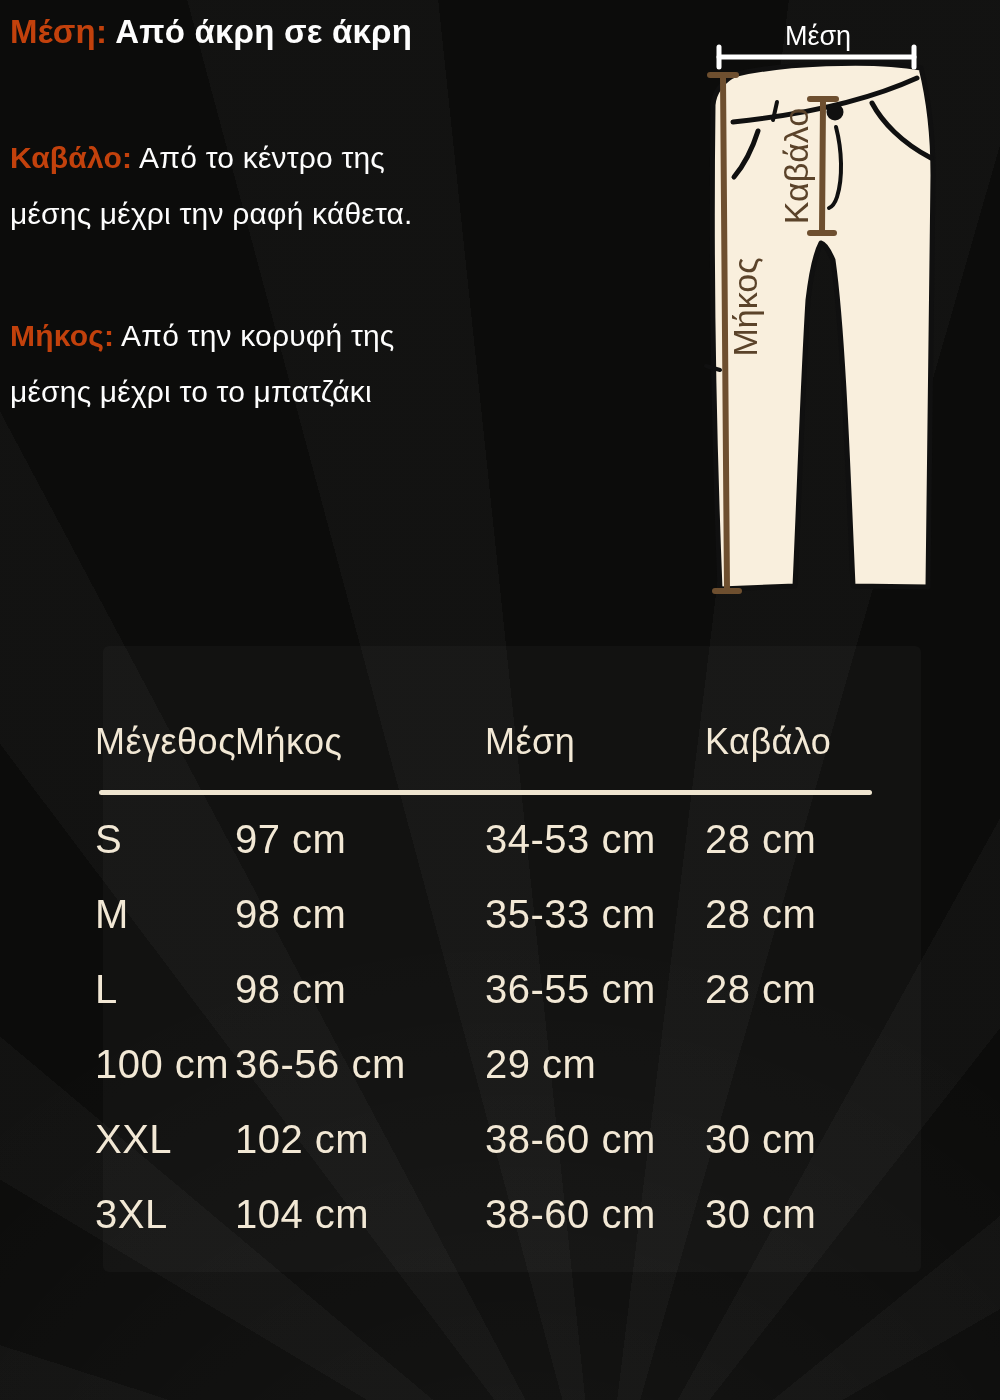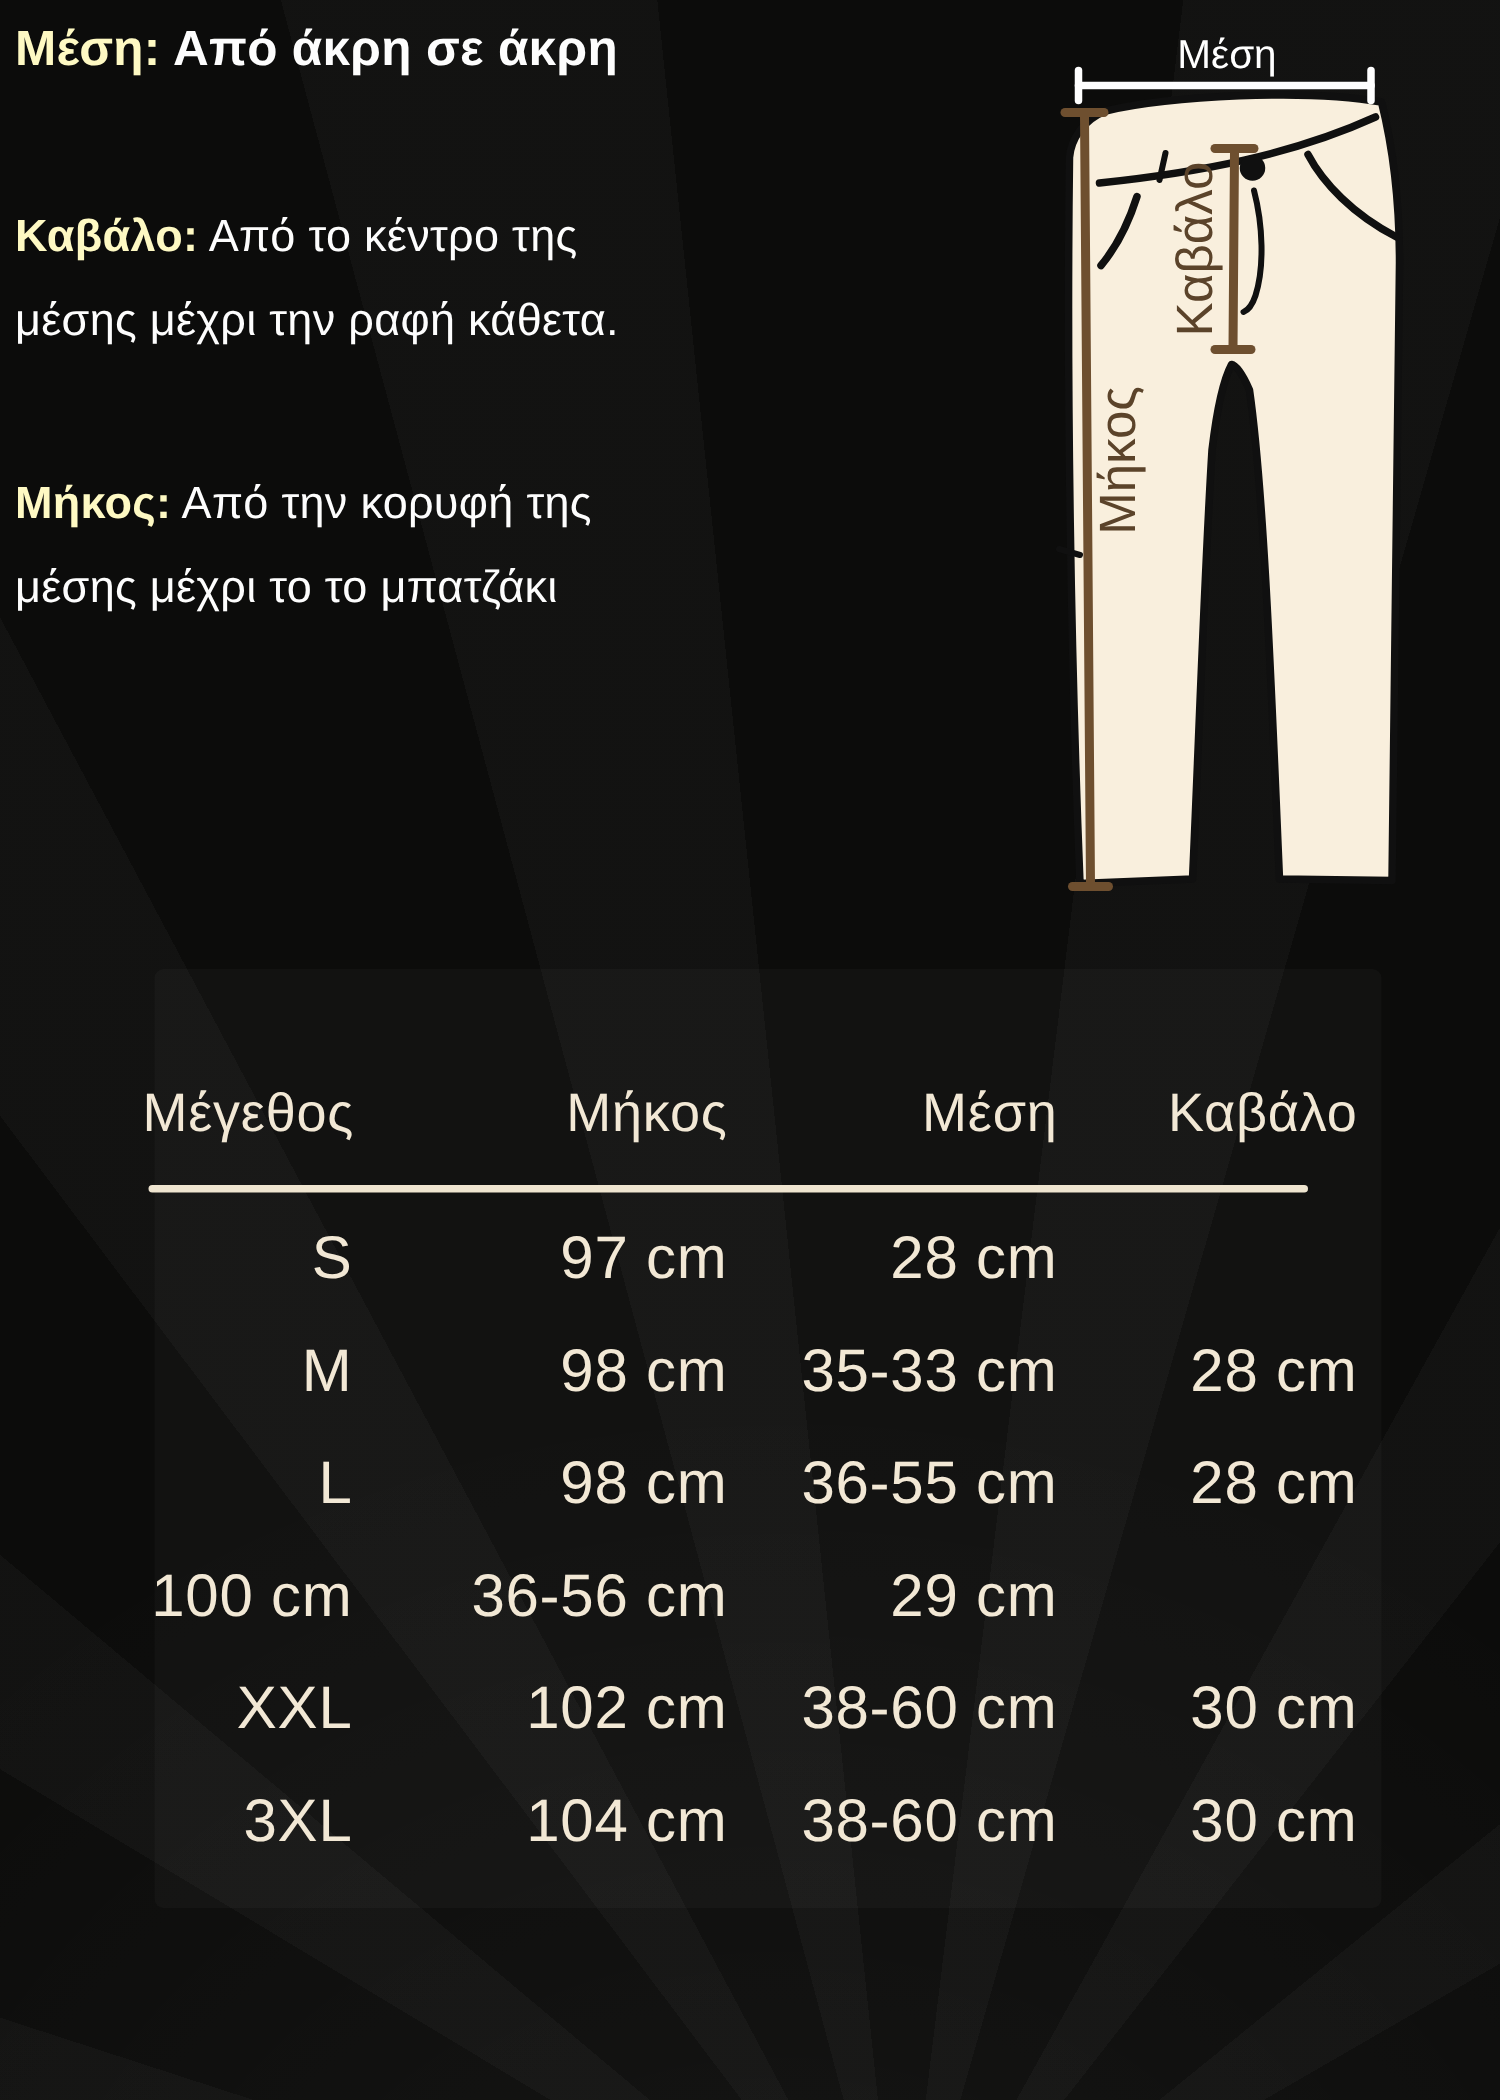--- a/index.html
+++ b/index.html
@@ -17,39 +17,39 @@
   .table-panel{
     position:absolute;left:103px;top:646px;width:818px;height:626px;
     background:rgba(255,255,255,0.028);border-radius:6px;
   }
   
   .note{
     position:absolute;left:10px;width:440px;margin:0;
     color:#fdfdfd;font-size:30px;line-height:56px;font-weight:400;
     letter-spacing:0.2px;
   }
-  .note b{color:#fef9c3;font-weight:700;}
+  .note b{color:#c2410c;font-weight:700;}
   .note.headline{font-size:33px;font-weight:700;line-height:48px;width:520px;}
   .n1{top:8px;}
   .n2{top:130px;}
   .n3{top:308px;}
   .n4{top:493px;}
   
   .diagram{position:absolute;left:680px;top:20px;width:320px;height:600px;margin:0;}
   .diagram svg{display:block;width:100%;height:100%;}
   
   .size-table{
     position:absolute;left:95px;top:705px;width:810px;
     color:#f2e8d5;
   }
   .grid-row{
     display:grid;grid-template-columns:140px 250px 220px 200px;
     align-items:center;
   }
-  .grid-row > div{text-align:right;white-space:nowrap;}
+  .grid-row > div{text-align:left;white-space:nowrap;}
   .head-row{height:74px;font-size:36px;letter-spacing:0.5px;}
   .rule{height:5px;width:773px;margin:11px 0 7px 4px;background:#efe5d0;border-radius:3px;}
   .body-row{height:75px;font-size:40px;letter-spacing:0.5px;}
 </style>
 </head>
 <body>
 
 <div class="canvas">
   <div class="bg-rays"></div>
   <div class="table-panel"></div>
@@ -117,20 +117,21 @@
       <div>Μέγεθος</div>
       <div>Μήκος</div>
       <div>Μέση</div>
       <div>Καβάλο</div>
     </div>
     <div class="rule"></div>
 
     <div class="grid-row body-row">
       <div>S</div>
       <div>97 cm</div>
+      <div>34-53 cm</div>
       <div>28 cm</div>
     </div>
     <div class="grid-row body-row">
       <div>M</div>
       <div>98 cm</div>
       <div>35-33 cm</div>
       <div>28 cm</div>
     </div>
     <div class="grid-row body-row">
       <div>L</div>

